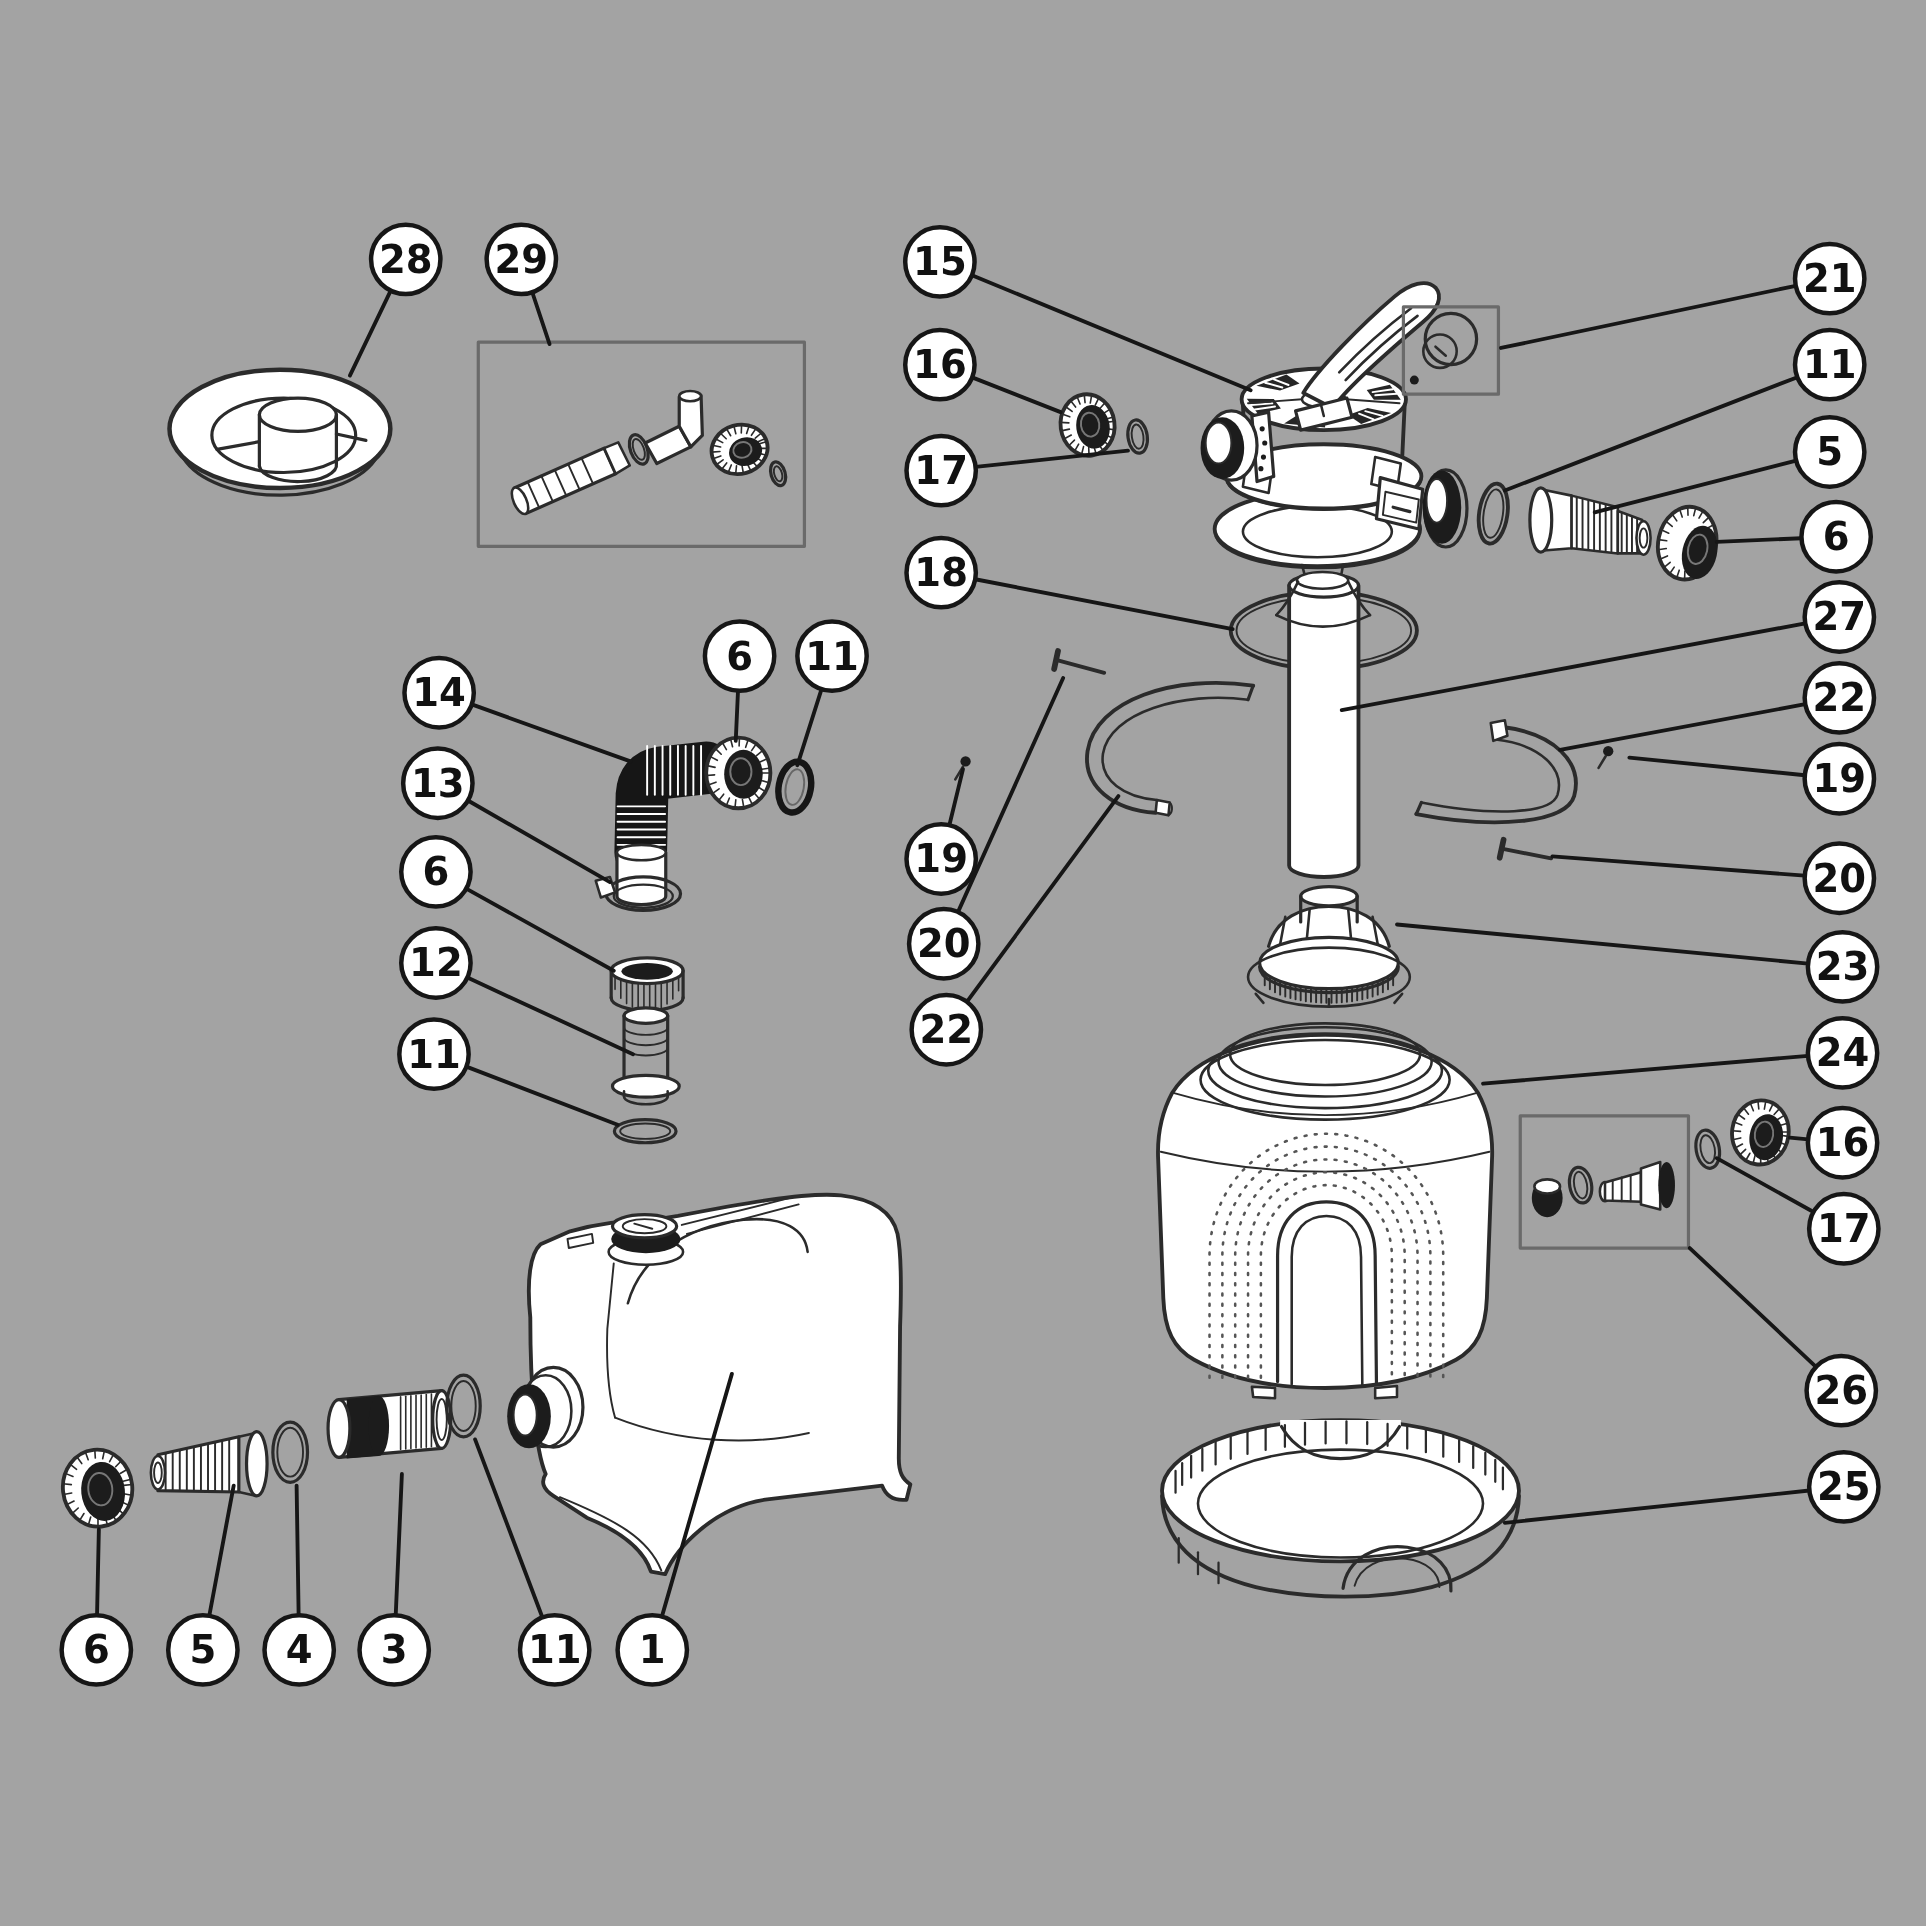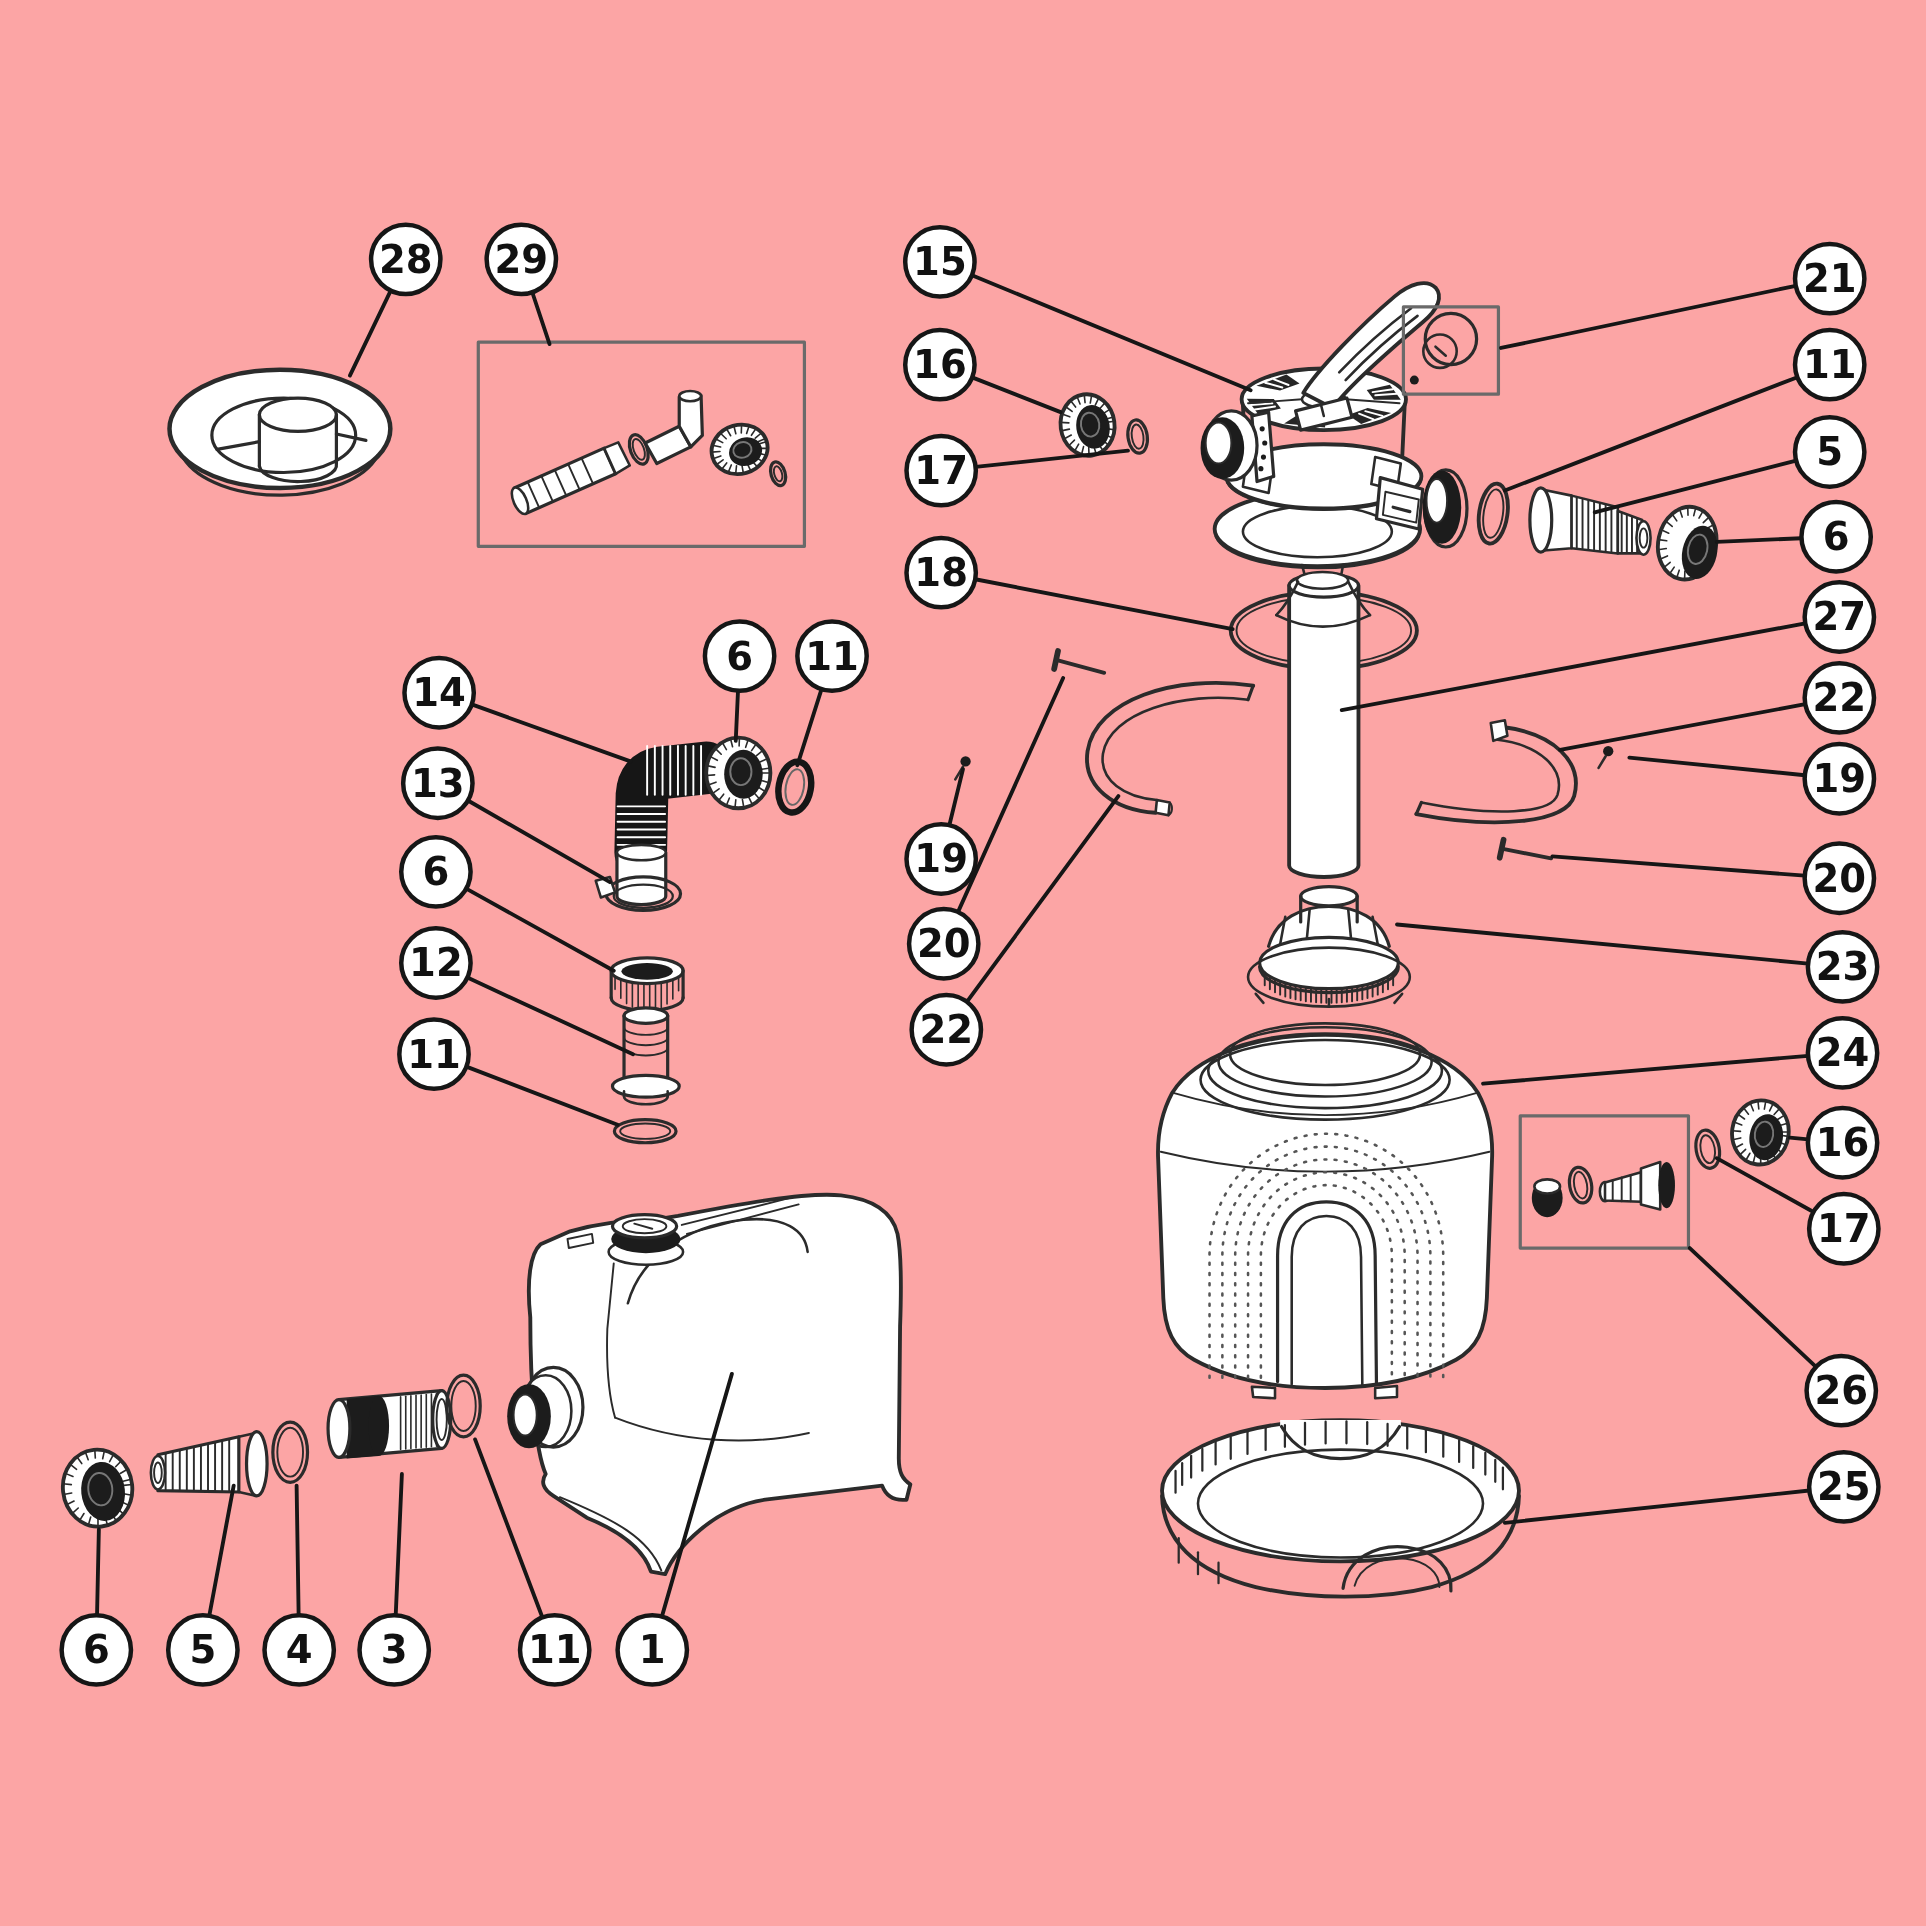--- a/index.html
+++ b/index.html
@@ -1,21 +1,21 @@
 <!DOCTYPE html>
 <html style="--line: #2b2b2b; --dark: #1c1c1c; --box: #6a6a6a;font-size:10.3px"><head>
 <meta charset="utf-8">
 <style>
   :root{
     --line:#2b2b2b;
     --dark:#1c1c1c;
     --box:#6a6a6a;
   }
   html,body{margin:0;padding:0;background:#ffffff;}
-  .stage{position:relative;width:1926px;height:1926px;background:#fca5a5;overflow:hidden;
+  .stage{position:relative;width:1926px;height:1926px;background:#a3a3a3;overflow:hidden;
          font-family:"DejaVu Sans","Liberation Sans",sans-serif;}
   svg{display:block}
   svg *{stroke-linecap:round;stroke-linejoin:round}
   .ln{stroke:var(--line);fill:none}
   .wh{stroke:var(--line);fill:#ffffff}
   .dk{fill:var(--dark);stroke:none}
   .bx{stroke:var(--box);fill:none}
   .balloon-text{font-family:"DejaVu Sans","Liberation Sans",sans-serif;font-weight:bold;}
 </style>
 </head>

